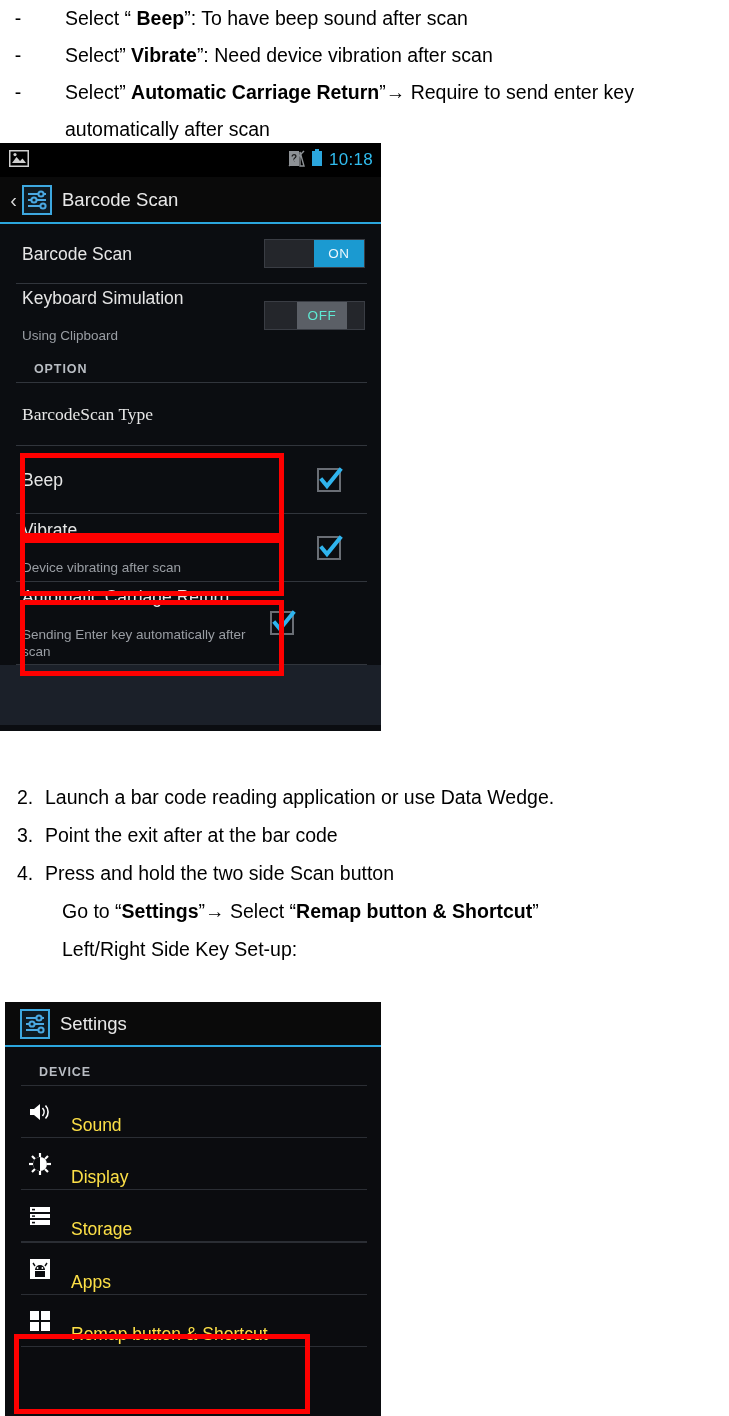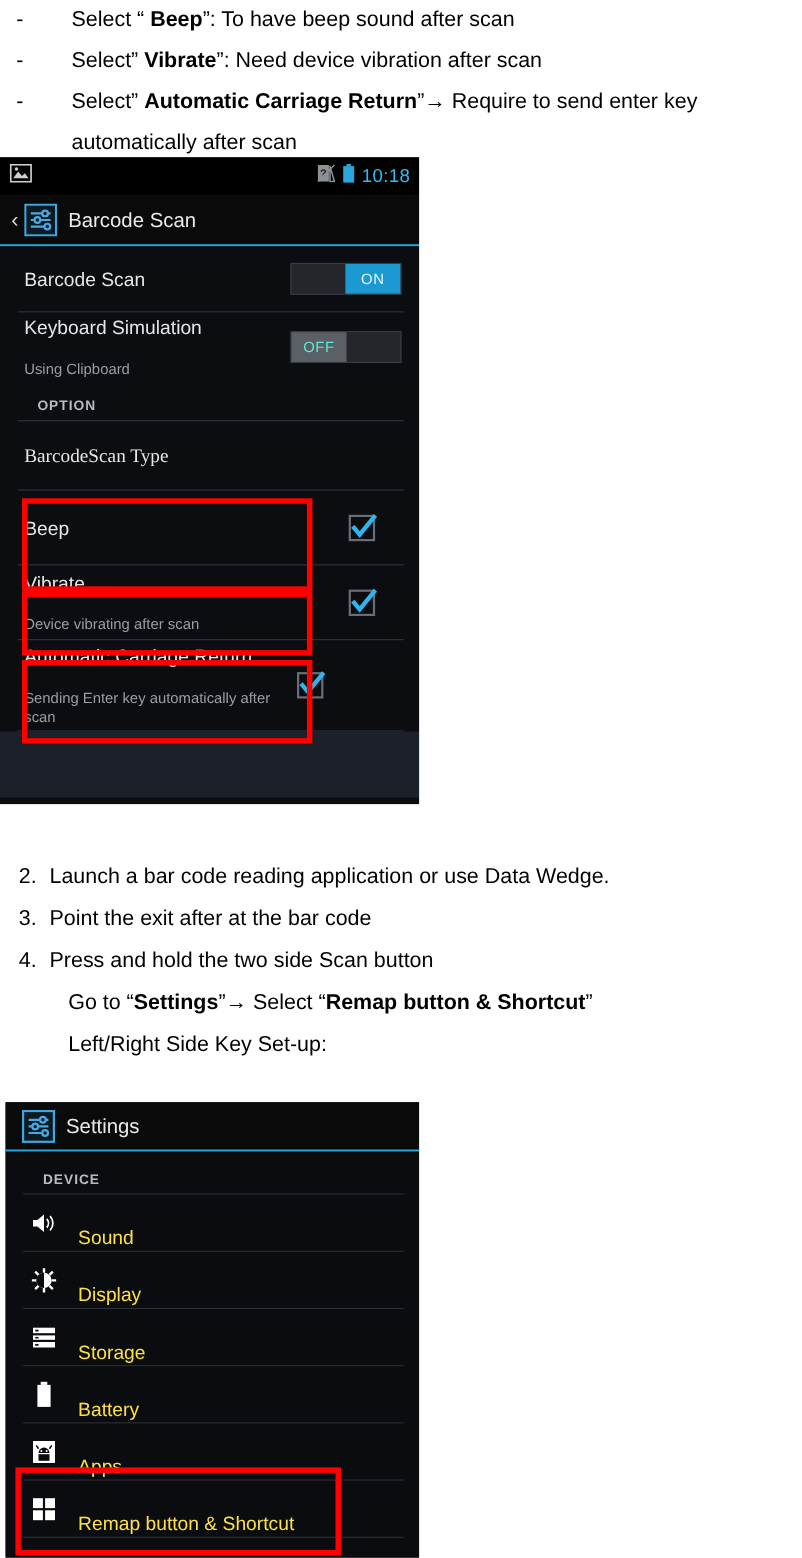--- a/index.html
+++ b/index.html
@@ -189,20 +189,21 @@
   
   .toggle {
     width: 101px;
     height: 29px;
     background: #24262b;
     border: 1px solid #3a3d44;
     box-sizing: border-box;
     display: flex;
     align-items: flex-start;
     flex: 0 0 101px;
+    padding-left: 32px;
   }
   .toggle .knob {
     width: 50px;
     height: 27px;
     display: flex;
     align-items: center;
     justify-content: center;
     font-size: 13.5px;
     letter-spacing: 0.6px;
   }
@@ -484,29 +485,20 @@
           <rect x="2" y="14" width="20" height="5" fill="#ffffff"></rect>
           <rect x="4" y="2.8" width="3" height="1.6" fill="#0b0c0f"></rect>
           <rect x="4" y="9.4" width="3" height="1.4" fill="#0b0c0f"></rect>
           <rect x="4" y="15.8" width="3" height="1.6" fill="#0b0c0f"></rect>
         </svg>
       </span>
       <span class="srow-label">Storage</span>
     </div>
     <div class="srow-sep"></div>
 
-    <div class="srow">
-      <span class="srow-icon">
-        <svg width="16" height="24" viewBox="0 0 16 24">
-          <rect x="5" y="0" width="6" height="3" fill="#ffffff"></rect>
-          <rect x="2" y="3" width="12" height="20" fill="#ffffff"></rect>
-        </svg>
-      </span>
-      <span class="srow-label">Battery</span>
-    </div>
     <div class="srow-sep"></div>
 
     <div class="srow">
       <span class="srow-icon">
         <svg width="24" height="24" viewBox="0 0 24 24">
           <rect x="2" y="2" width="20" height="20" fill="#ffffff"></rect>
           <path d="M7 13 A5 5 0 0 1 17 13 Z" fill="#0b0c0f"></path>
           <rect x="7" y="14" width="10" height="6" fill="#0b0c0f"></rect>
           <line x1="7" y1="9" x2="5" y2="6" stroke="#0b0c0f" stroke-width="1.4"></line>
           <line x1="17" y1="9" x2="19" y2="6" stroke="#0b0c0f" stroke-width="1.4"></line>

